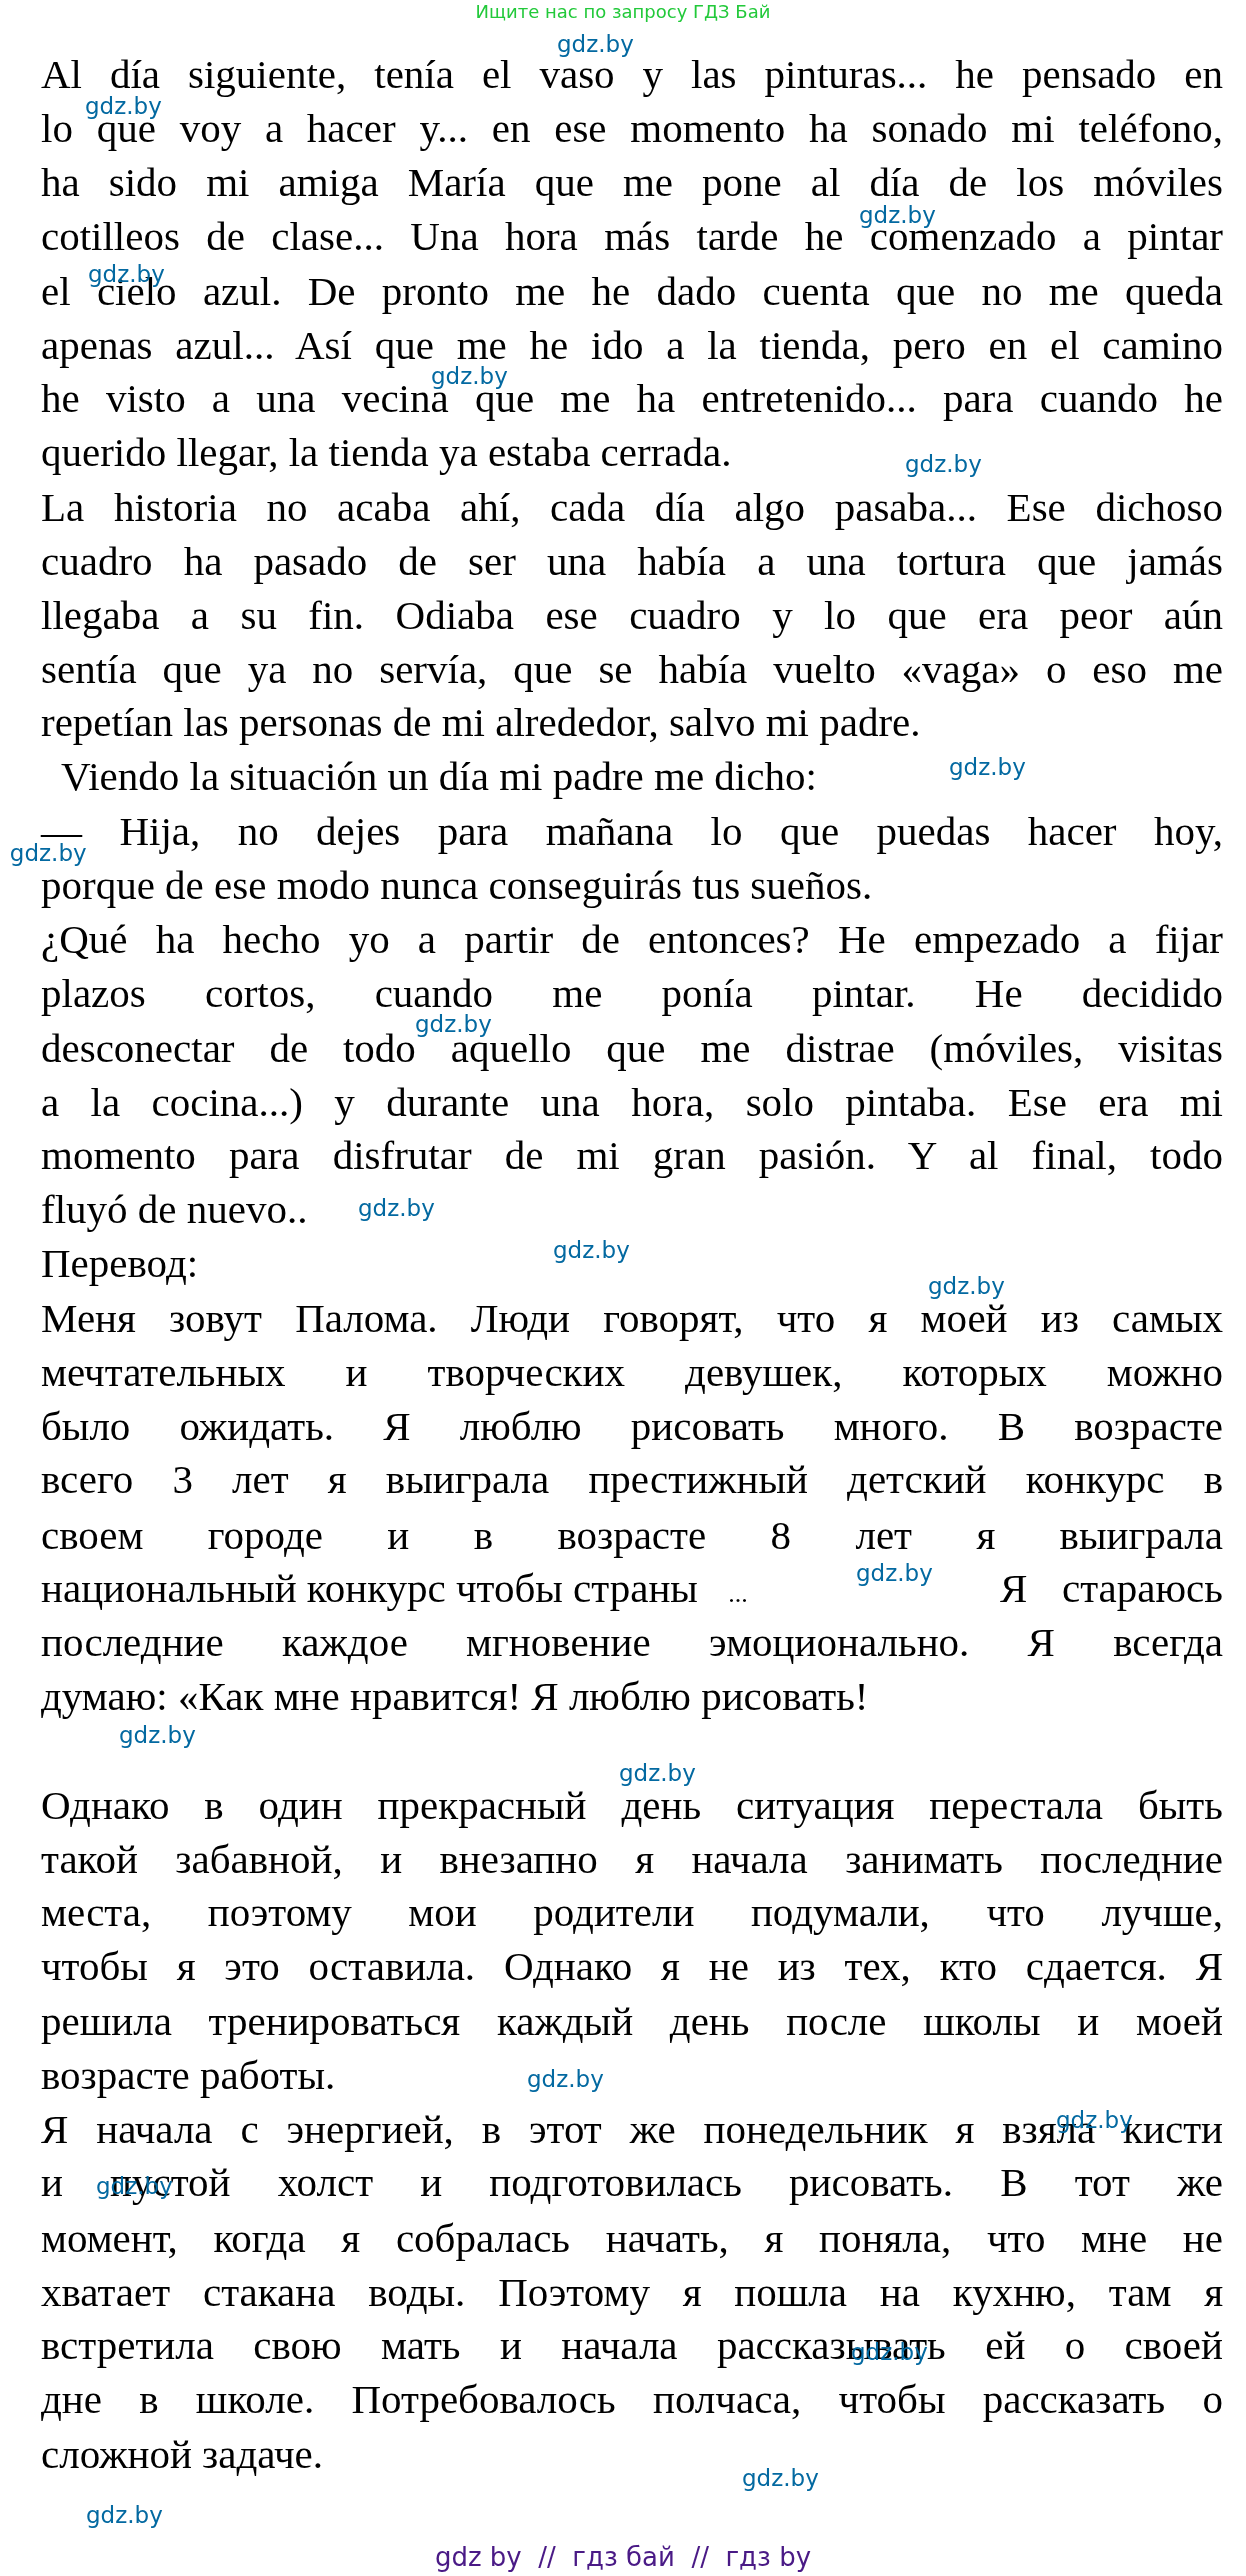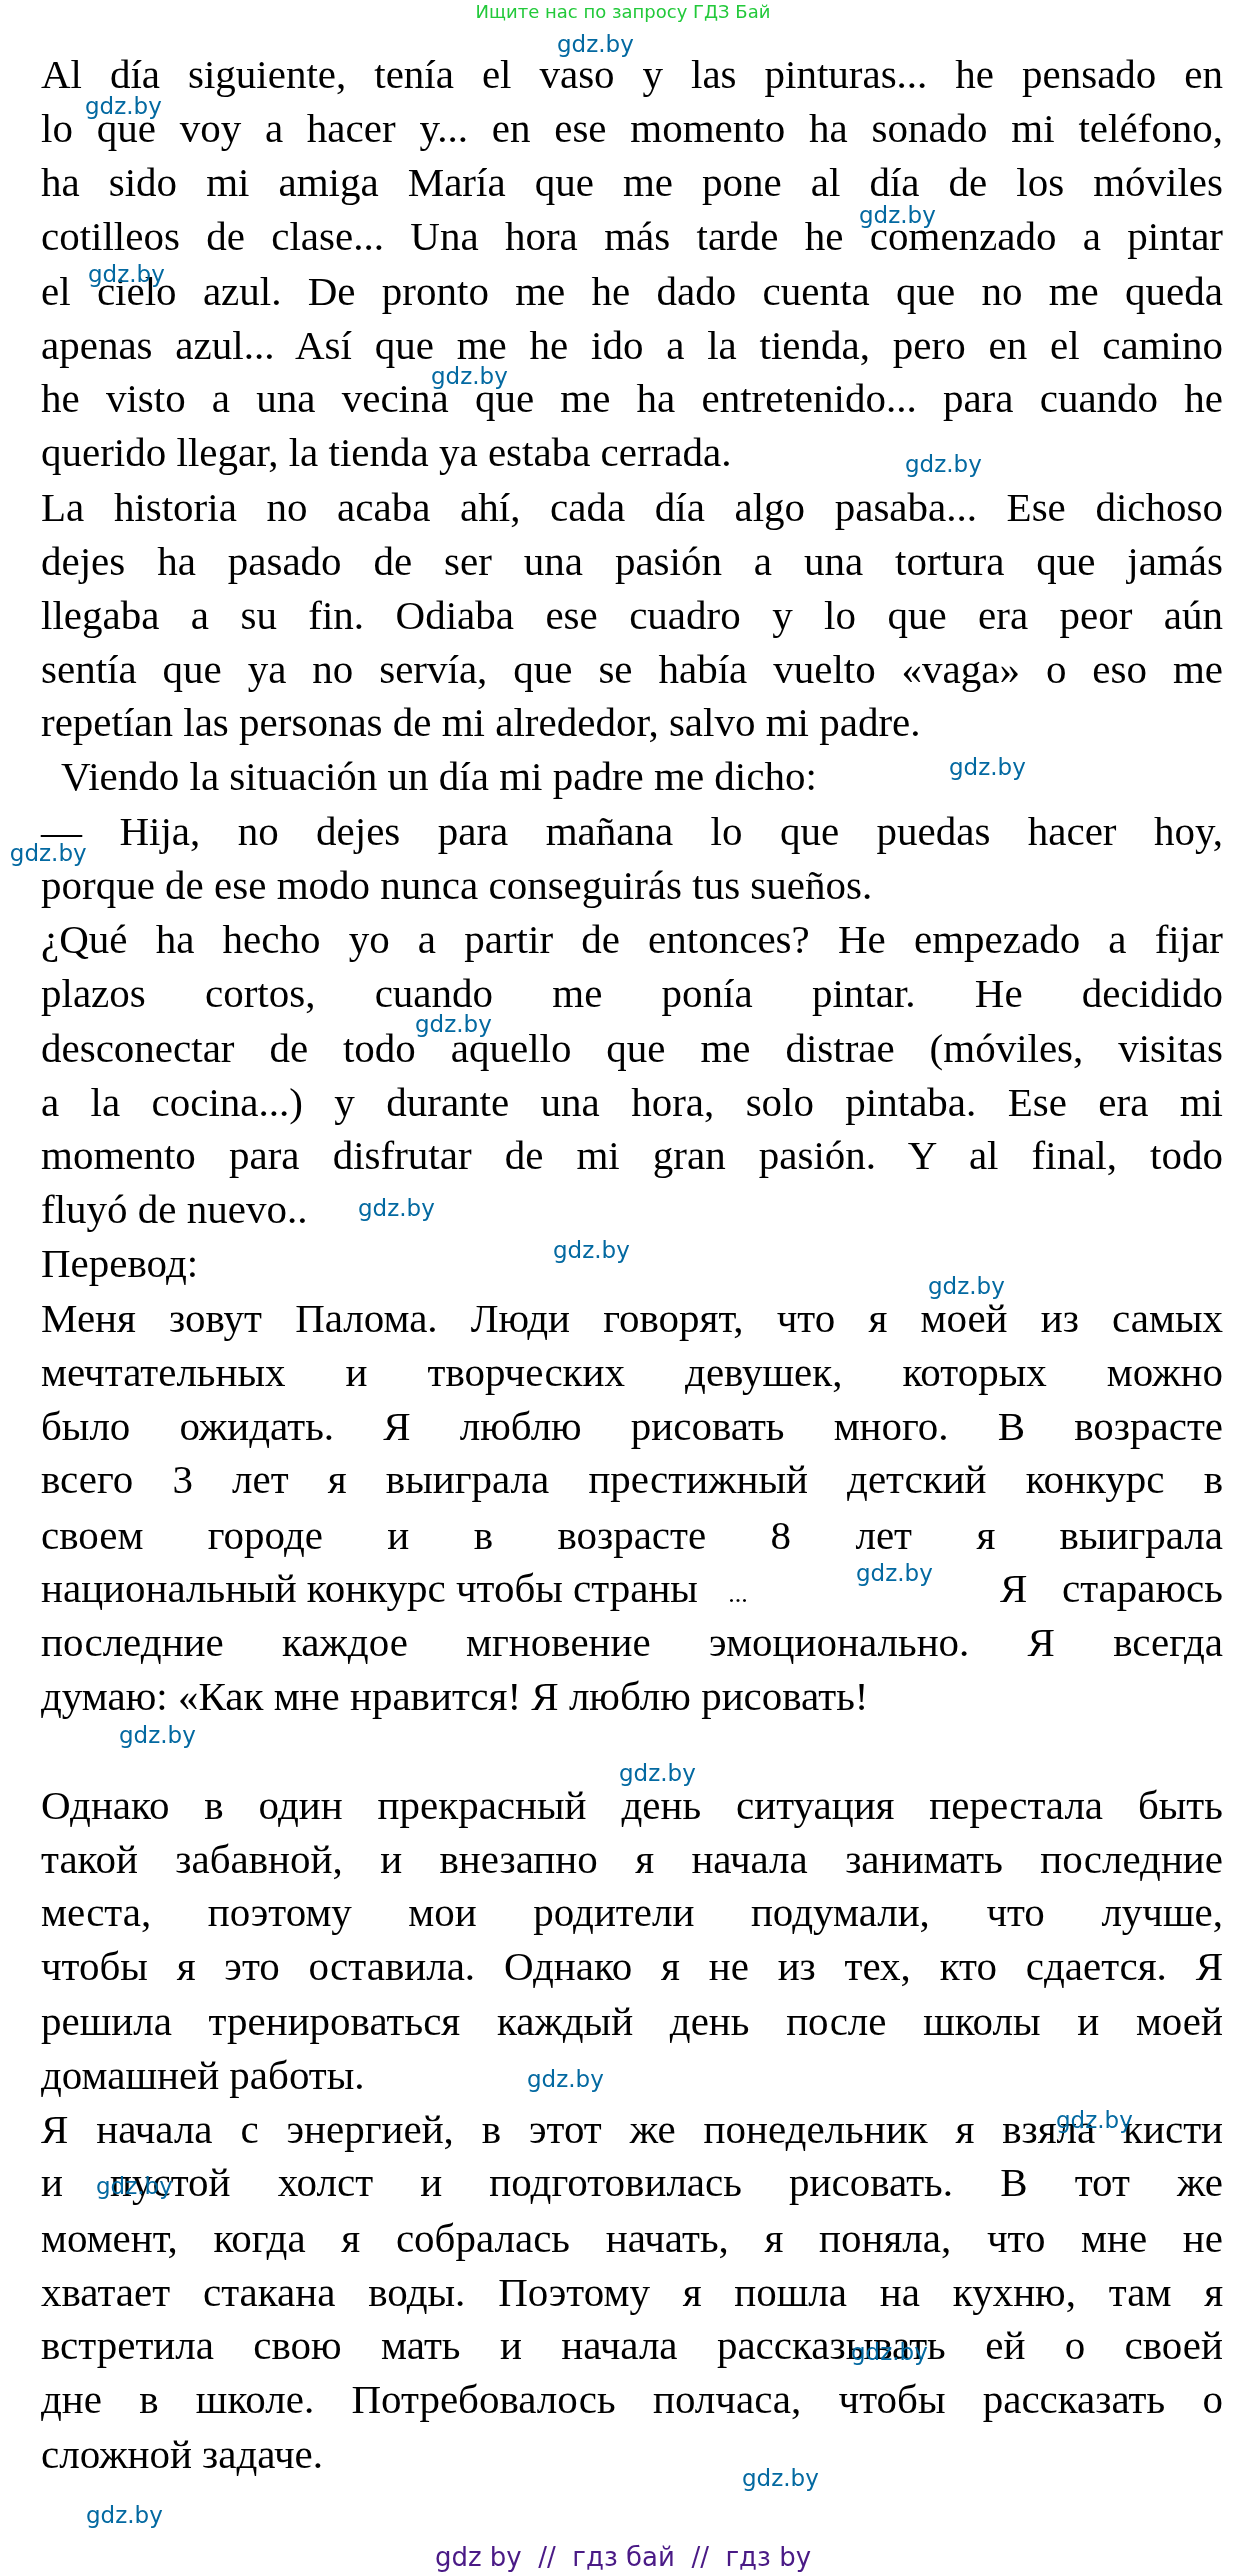--- a/index.html
+++ b/index.html
@@ -37,21 +37,21 @@
 
 <div class="line" style="top:50px">Al día siguiente, tenía el vaso y las pinturas... he pensado en</div>
 <div class="line" style="top:104px">lo que voy a hacer y... en ese momento ha sonado mi teléfono,</div>
 <div class="line" style="top:158px">ha sido mi amiga María que me pone al día de los móviles</div>
 <div class="line" style="top:212px">cotilleos de clase... Una hora más tarde he comenzado a pintar</div>
 <div class="line" style="top:267px">el cielo azul. De pronto me he dado cuenta que no me queda</div>
 <div class="line" style="top:321px">apenas azul... Así que me he ido a la tienda, pero en el camino</div>
 <div class="line" style="top:374px">he visto a una vecina que me ha entretenido... para cuando he</div>
 <div class="line last" style="top:428px">querido llegar, la tienda ya estaba cerrada.</div>
 <div class="line" style="top:483px">La historia no acaba ahí, cada día algo pasaba... Ese dichoso</div>
-<div class="line" style="top:537px">dejes ha pasado de ser una pasión a una tortura que jamás</div>
+<div class="line" style="top:537px">cuadro ha pasado de ser una había a una tortura que jamás</div>
 <div class="line" style="top:591px">llegaba a su fin. Odiaba ese cuadro y lo que era peor aún</div>
 <div class="line" style="top:645px">sentía que ya no servía, que se había vuelto «vaga» o eso me</div>
 <div class="line last" style="top:698px">repetían las personas de mi alrededor, salvo mi padre.</div>
 <div class="line last indent" style="top:752px">Viendo la situación un día mi padre me dicho:</div>
 <div class="line" style="top:807px">— Hija, no dejes para mañana lo que puedas hacer hoy,</div>
 <div class="line last" style="top:861px">porque de ese modo nunca conseguirás tus sueños.</div>
 <div class="line" style="top:915px">¿Qué ha hecho yo a partir de entonces? He empezado a fijar</div>
 <div class="line" style="top:969px">plazos cortos, cuando me ponía pintar. He decidido</div>
 <div class="line" style="top:1024px">desconectar de todo aquello que me distrae (móviles, visitas</div>
 <div class="line" style="top:1078px">a la cocina...) y durante una hora, solo pintaba. Ese era mi</div>
@@ -72,21 +72,21 @@
   <span style="position:absolute; right:0; top:0; word-spacing:24.4px;">Я стараюсь</span>
 </div>
 <div class="line" style="top:1618px">последние каждое мгновение эмоционально. Я всегда</div>
 <div class="line last" style="top:1672px">думаю: «Как мне нравится! Я люблю рисовать!</div>
 
 <div class="line" style="top:1781px">Однако в один прекрасный день ситуация перестала быть</div>
 <div class="line" style="top:1835px">такой забавной, и внезапно я начала занимать последние</div>
 <div class="line" style="top:1888px">места, поэтому мои родители подумали, что лучше,</div>
 <div class="line" style="top:1942px">чтобы я это оставила. Однако я не из тех, кто сдается. Я</div>
 <div class="line" style="top:1997px">решила тренироваться каждый день после школы и моей</div>
-<div class="line last" style="top:2051px">домашней работы.</div>
+<div class="line last" style="top:2051px">возрасте работы.</div>
 
 <div class="line" style="top:2105px">Я начала с энергией, в этот же понедельник я взяла кисти</div>
 <div class="line" style="top:2158px">и пустой холст и подготовилась рисовать. В тот же</div>
 <div class="line" style="top:2214px">момент, когда я собралась начать, я поняла, что мне не</div>
 <div class="line" style="top:2268px">хватает стакана воды. Поэтому я пошла на кухню, там я</div>
 <div class="line" style="top:2321px">встретила свою мать и начала рассказывать ей о своей</div>
 <div class="line" style="top:2375px">дне в школе. Потребовалось полчаса, чтобы рассказать о</div>
 <div class="line last" style="top:2430px">сложной задаче.</div>
 
 <div class="wm" style="left:557px; top:34px">gdz.by</div>

